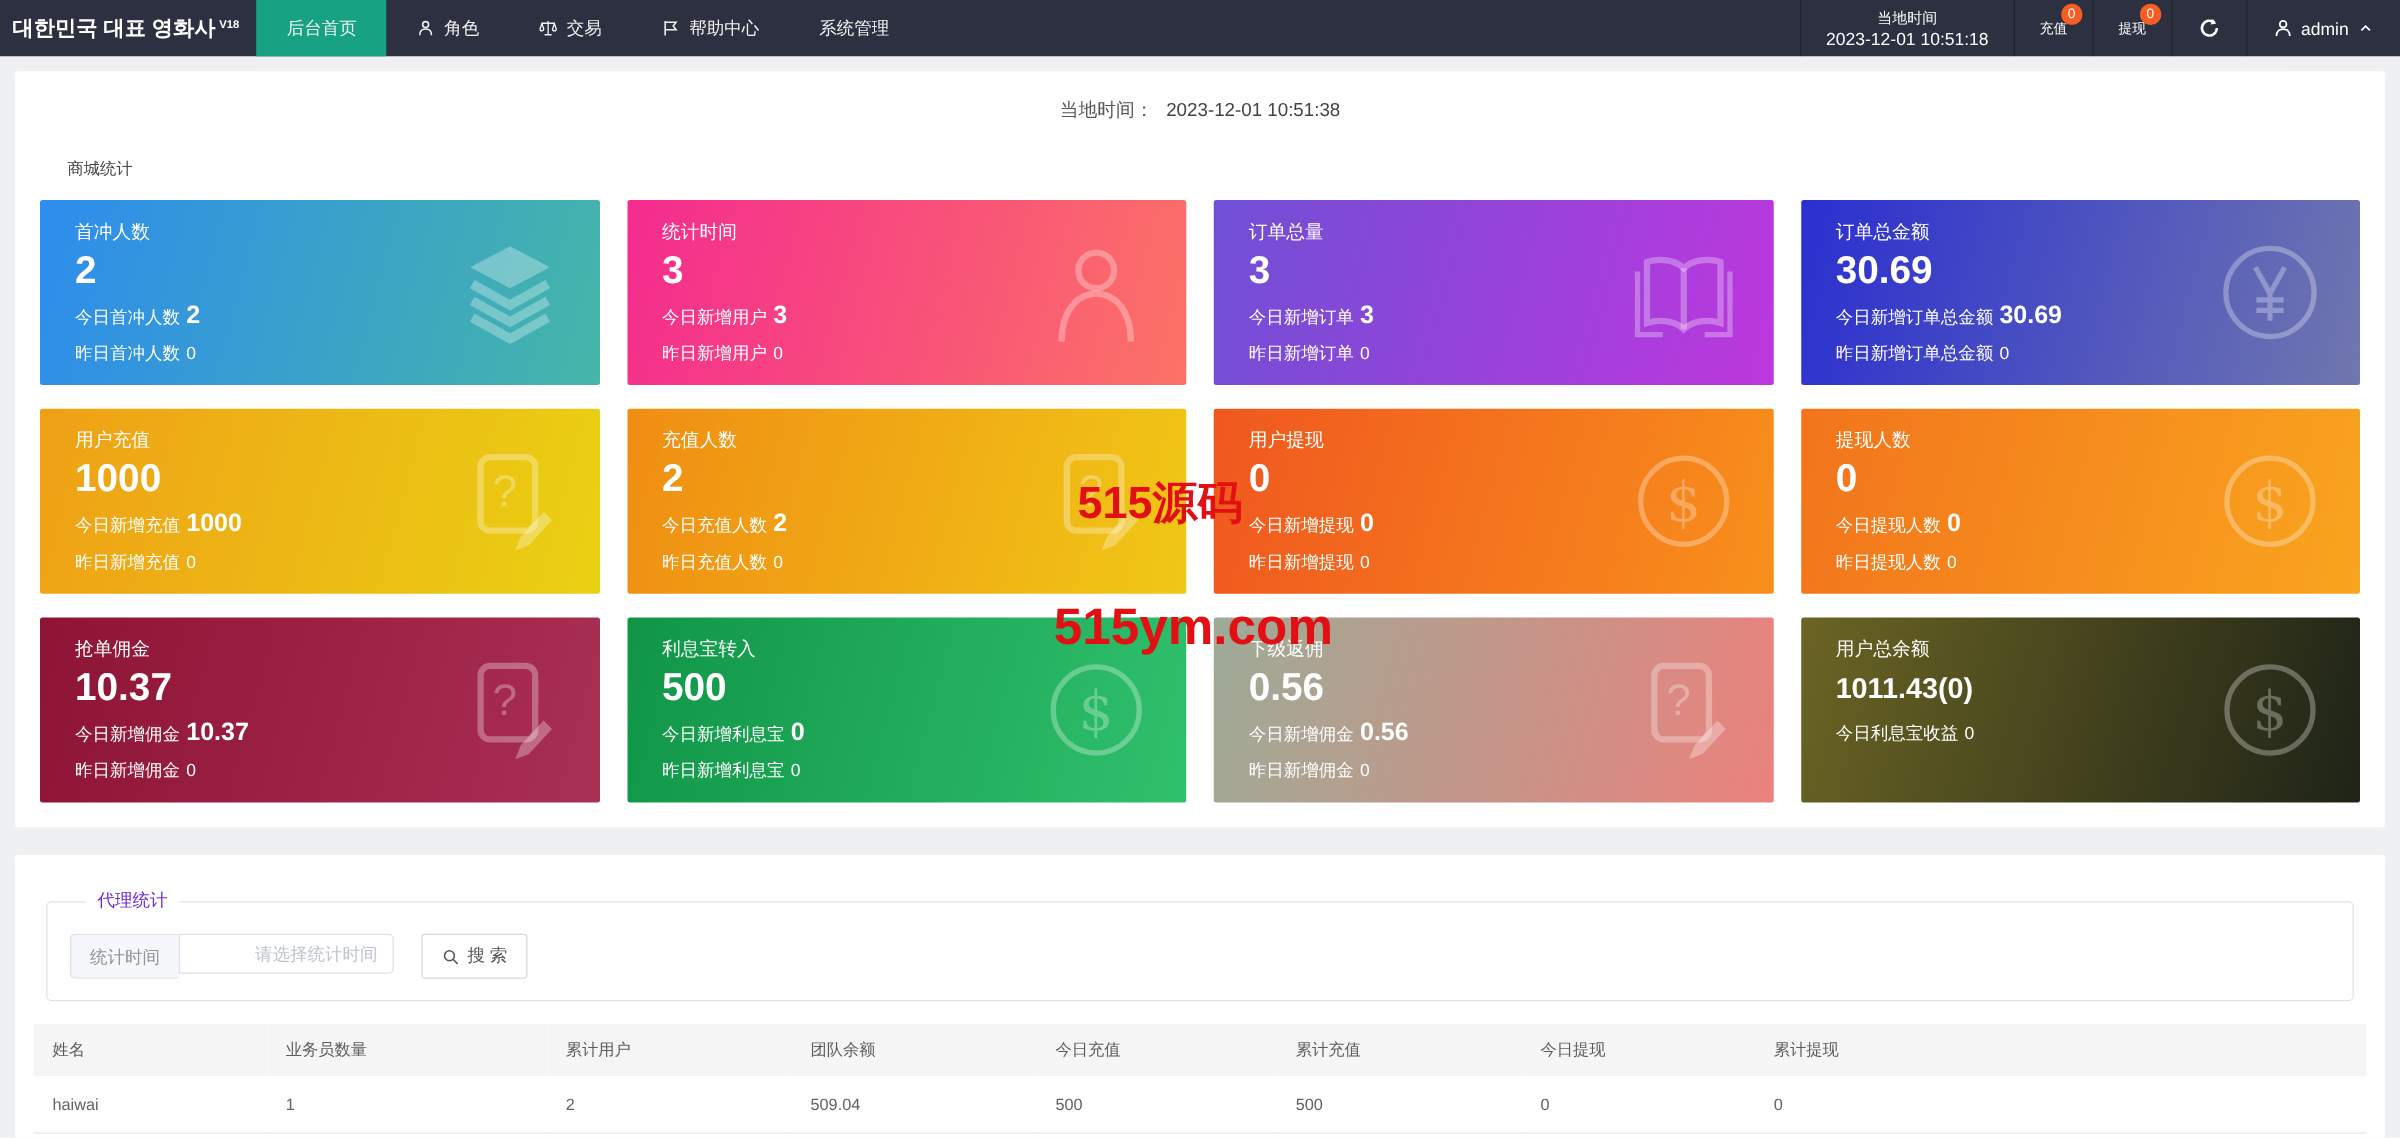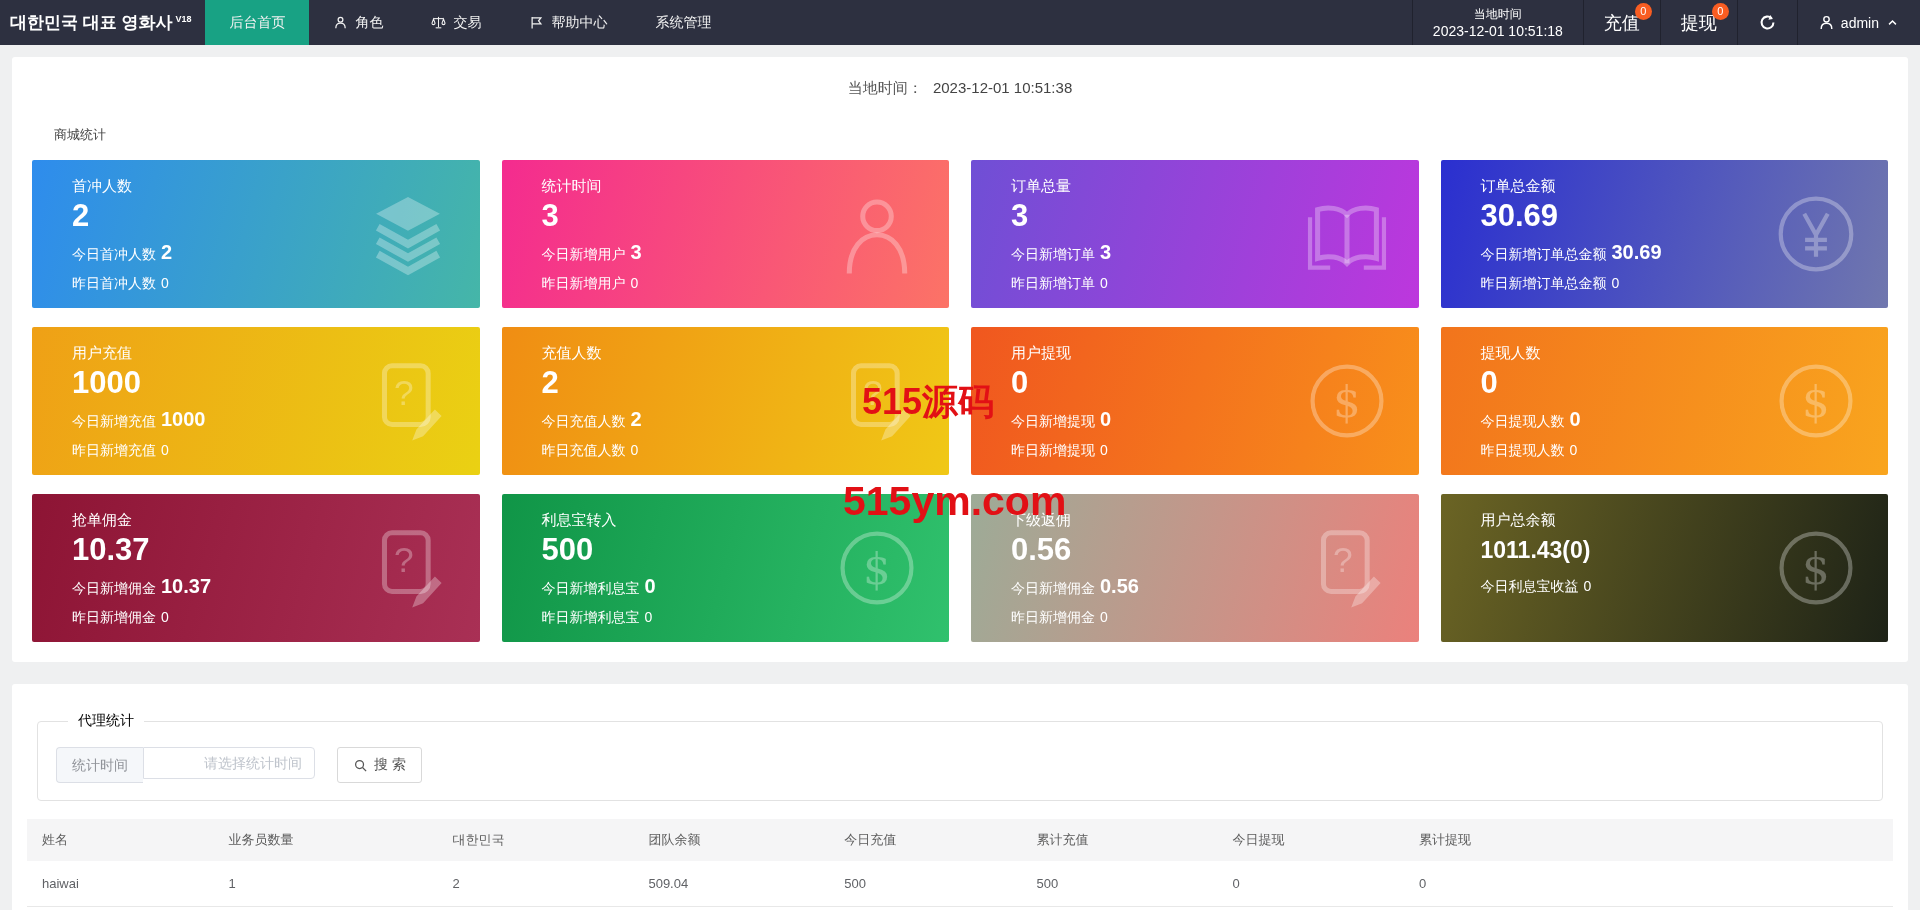--- a/index.html
+++ b/index.html
@@ -17,49 +17,49 @@
   .logo sup { font-size:9px; font-weight:bold; margin-left:3px; transform:translateY(-4px);text-align:right; }
   .menu { display:flex; align-items:stretch; }
   .menu-item { display:flex; align-items:center; gap:7px; padding:0 24px; font-size:14px; color:#f2f2f2; cursor:pointer; }
   .menu-item.active { background:#18a284; }
   .ico { display:inline-block; vertical-align:middle; }
   .nav-right { margin-left:auto; display:flex; align-items:stretch; }
   .nav-block { display:flex; flex-direction:column; justify-content:center; align-items:center; padding:0 20px; border-left:1px solid rgba(0,0,0,.28); position:relative; cursor:pointer; }
   .time-block { cursor:default; }
   .time-block .tl { font-size:12px; line-height:16px; }
   .time-block .tv { font-size:14px; line-height:18px; }
-  .nav-link { font-size:18px; }
+  .nav-link { font-size:11px; }
   .badge {
     position:absolute; top:3px; right:8px; min-width:17px; height:17px; line-height:17px;
     background:#f95d22; color:#fff; font-size:11px; text-align:center; border-radius:9px; padding:0 4px;
   }
   .admin-block { flex-direction:row; gap:6px; font-size:14px; }
   
   .panel { background:#fff; border-radius:3px; margin:12px 12px 0 12px; }
   .panel1 { padding:20px 20px 20px 20px; }
   .local-time { text-align:center; font-size:15px; color:#555; padding-top:2px; }
   .local-time .lv { color:#444; margin-left:6px; }
   .section-title { font-size:13px; color:#444; margin:28px 0 16px 22px; }
   .cards { display:grid; grid-template-columns:repeat(4,1fr); gap:19px 22px; }
-  .stat-card { position:relative; height:148px; padding:15px 40px; color:#fff; overflow:hidden; border-radius:2px; }
+  .stat-card { position:relative; height:148px; padding:15px 28px; color:#fff; overflow:hidden; border-radius:2px; }
   .stat-card .ct { font-size:15px; line-height:22px; }
   .stat-card .cv { font-size:31px; font-weight:bold; line-height:38px; }
   .cards .stat-card:nth-child(12) .cv { font-size:23px; }
   .stat-card .line { font-size:14px; line-height:24px; margin-top:5px; white-space:nowrap; }
   .stat-card .line .lv1 { font-weight:bold; font-size:20px; margin-left:5px; }
   .stat-card .line .lv2 { font-size:14px; margin-left:5px; }
   .stat-card .big-ico { position:absolute; right:30px; top:50%; transform:translateY(-50%); width:84px; height:84px; color:rgba(255,255,255,.30); }
   
   .wm { position:absolute; color:#e21015; font-weight:bold; z-index:9; pointer-events:none; font-family:"Liberation Sans",sans-serif; }
   .wm1 { left:862px; top:378px; font-size:36px; }
   .wm2 { left:843px; top:478px; font-size:41px; }
   
   .panel2 { margin-top:22px; padding:28px 15px 12px 15px; }
   fieldset.agent-box { border:1px solid #e2e2e2; border-radius:4px; padding:17px 18px; margin:0 10px; }
-  fieldset.agent-box legend { font-size:14px; color:#000000; padding:0 10px; margin-left:12px; }
+  fieldset.agent-box legend { font-size:14px; color:#6d28d9; padding:0 10px; margin-left:12px; }
   .search-row { display:flex; align-items:center; }
   .input-group { display:flex; }
   .ig-label { height:36px; line-height:34px; padding:0 15px; background:#f5f7fa; border:1px solid #dcdfe6; border-right:none; border-radius:4px 0 0 4px; color:#909399; font-size:14px; }
   .ig-input { height:32px; width:172px; border:1px solid #dcdfe6; border-radius:0 4px 4px 0; padding:0 12px; font-size:14px; color:#606266; outline:none; font-family:inherit;text-align:right; }
   .ig-input::placeholder { color:#bfc4cc; }
   .search-btn { margin-left:22px; height:36px; padding:0 15px; background:#fff; border:1px solid #d9d9d9; border-radius:3px; font-size:14px; color:#555; display:flex; align-items:center; gap:6px; cursor:pointer; font-family:inherit; }
   
   .agent-table { width:calc(100% - 0px); border-collapse:collapse; margin-top:18px; table-layout:fixed; }
   .agent-table th { background:#f5f5f6; font-weight:normal; text-align:left; font-size:13px; color:#5c5c5c; padding:12px 15px; }
   .agent-table td { font-size:13px; color:#606266; padding:15px 15px; border-bottom:1px solid #e8e8e8; background:#fff; }
@@ -345,21 +345,21 @@
         <col style="width:10.5%">
       <col style="width:10.3%">
         <col style="width:10.5%">
         <col style="width:10%">
         <col>
     </colgroup>
     <thead>
         <tr>
           <th>姓名</th>
           <th>业务员数量</th>
-          <th>대한민국</th>
+          <th>累计用户</th>
           <th>团队余额</th>
           <th>今日充值</th>
           <th>累计充值</th>
           <th>今日提现</th>
           <th>累计提现</th>
         </tr>
       </thead>
     <tbody>
         <tr>
           <td>haiwai</td>

